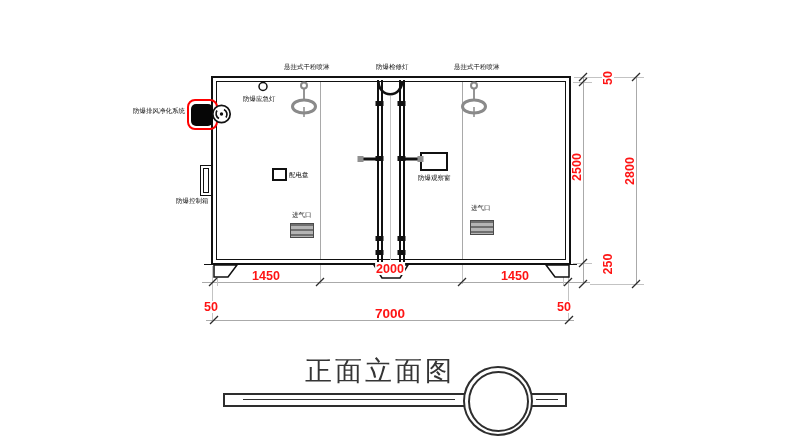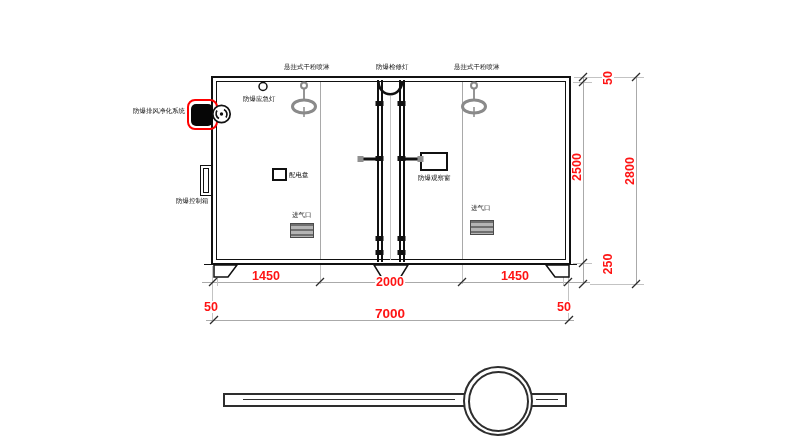--- a/index.html
+++ b/index.html
@@ -142,29 +142,30 @@
   <span class="t" style="left:454px;top:63px;z-index:6;">悬挂式干粉喷淋</span>
   <span class="t" style="left:243px;top:95px;z-index:6;">防爆应急灯</span>
   <span class="t" style="left:133px;top:107px;z-index:6;">防爆排风净化系统</span>
   <span class="t" style="left:176px;top:197px;z-index:6;">防爆控制箱</span>
   <span class="t" style="left:289px;top:171px;z-index:6;">配电盘</span>
   <span class="t" style="left:418px;top:174px;z-index:6;">防爆观察窗</span>
   <span class="t" style="left:292px;top:211px;z-index:6;">进气口</span>
   <span class="t" style="left:471px;top:204px;z-index:6;">进气口</span>
 
   <span class="d" style="left:266px;top:276px;z-index:6;">1450</span>
-  <span class="d" style="left:390px;top:282px;z-index:6;text-align:right;">2000</span>
+  <span class="d" style="left:390px;top:269px;z-index:6;text-align:right;">2000</span>
   <span class="d" style="left:515px;top:276px;z-index:6;">1450</span>
   <span class="d" style="left:211px;top:307px;z-index:6;">50</span>
   <span class="d" style="left:390px;top:314px;font-size:13.5px;z-index:6;">7000</span>
   <span class="d" style="left:564px;top:307px;z-index:6;">50</span>
   <span class="d dr" style="left:608px;top:78px;z-index:6;">50</span>
   <span class="d dr" style="left:577px;top:167px;z-index:6;">2500</span>
   <span class="d dr" style="left:608px;top:264px;z-index:6;">250</span>
   <span class="d dr" style="left:630px;top:171px;z-index:6;">2800</span>
 
+  <span id="title" style="left:305px;top:353px;z-index:6;">正面立面图</span>
   <div class="abs" style="left:223px;top:392.5px;width:344px;height:14px;border:2px solid #2e2e2e;background:#fff;z-index:3;"></div>
   <div class="abs" style="left:243px;top:398.5px;width:212px;height:1.6px;background:#2e2e2e;z-index:3;"></div>
   <div class="abs" style="left:536px;top:398.5px;width:22px;height:1.6px;background:#2e2e2e;z-index:3;"></div>
   <div class="abs ring" style="left:463px;top:366px;width:70px;height:70px;z-index:4;"></div>
   <div class="abs ring" style="left:467.5px;top:370.5px;width:61px;height:61px;z-index:4;"></div>
 
 </div>
 
 </body></html>

